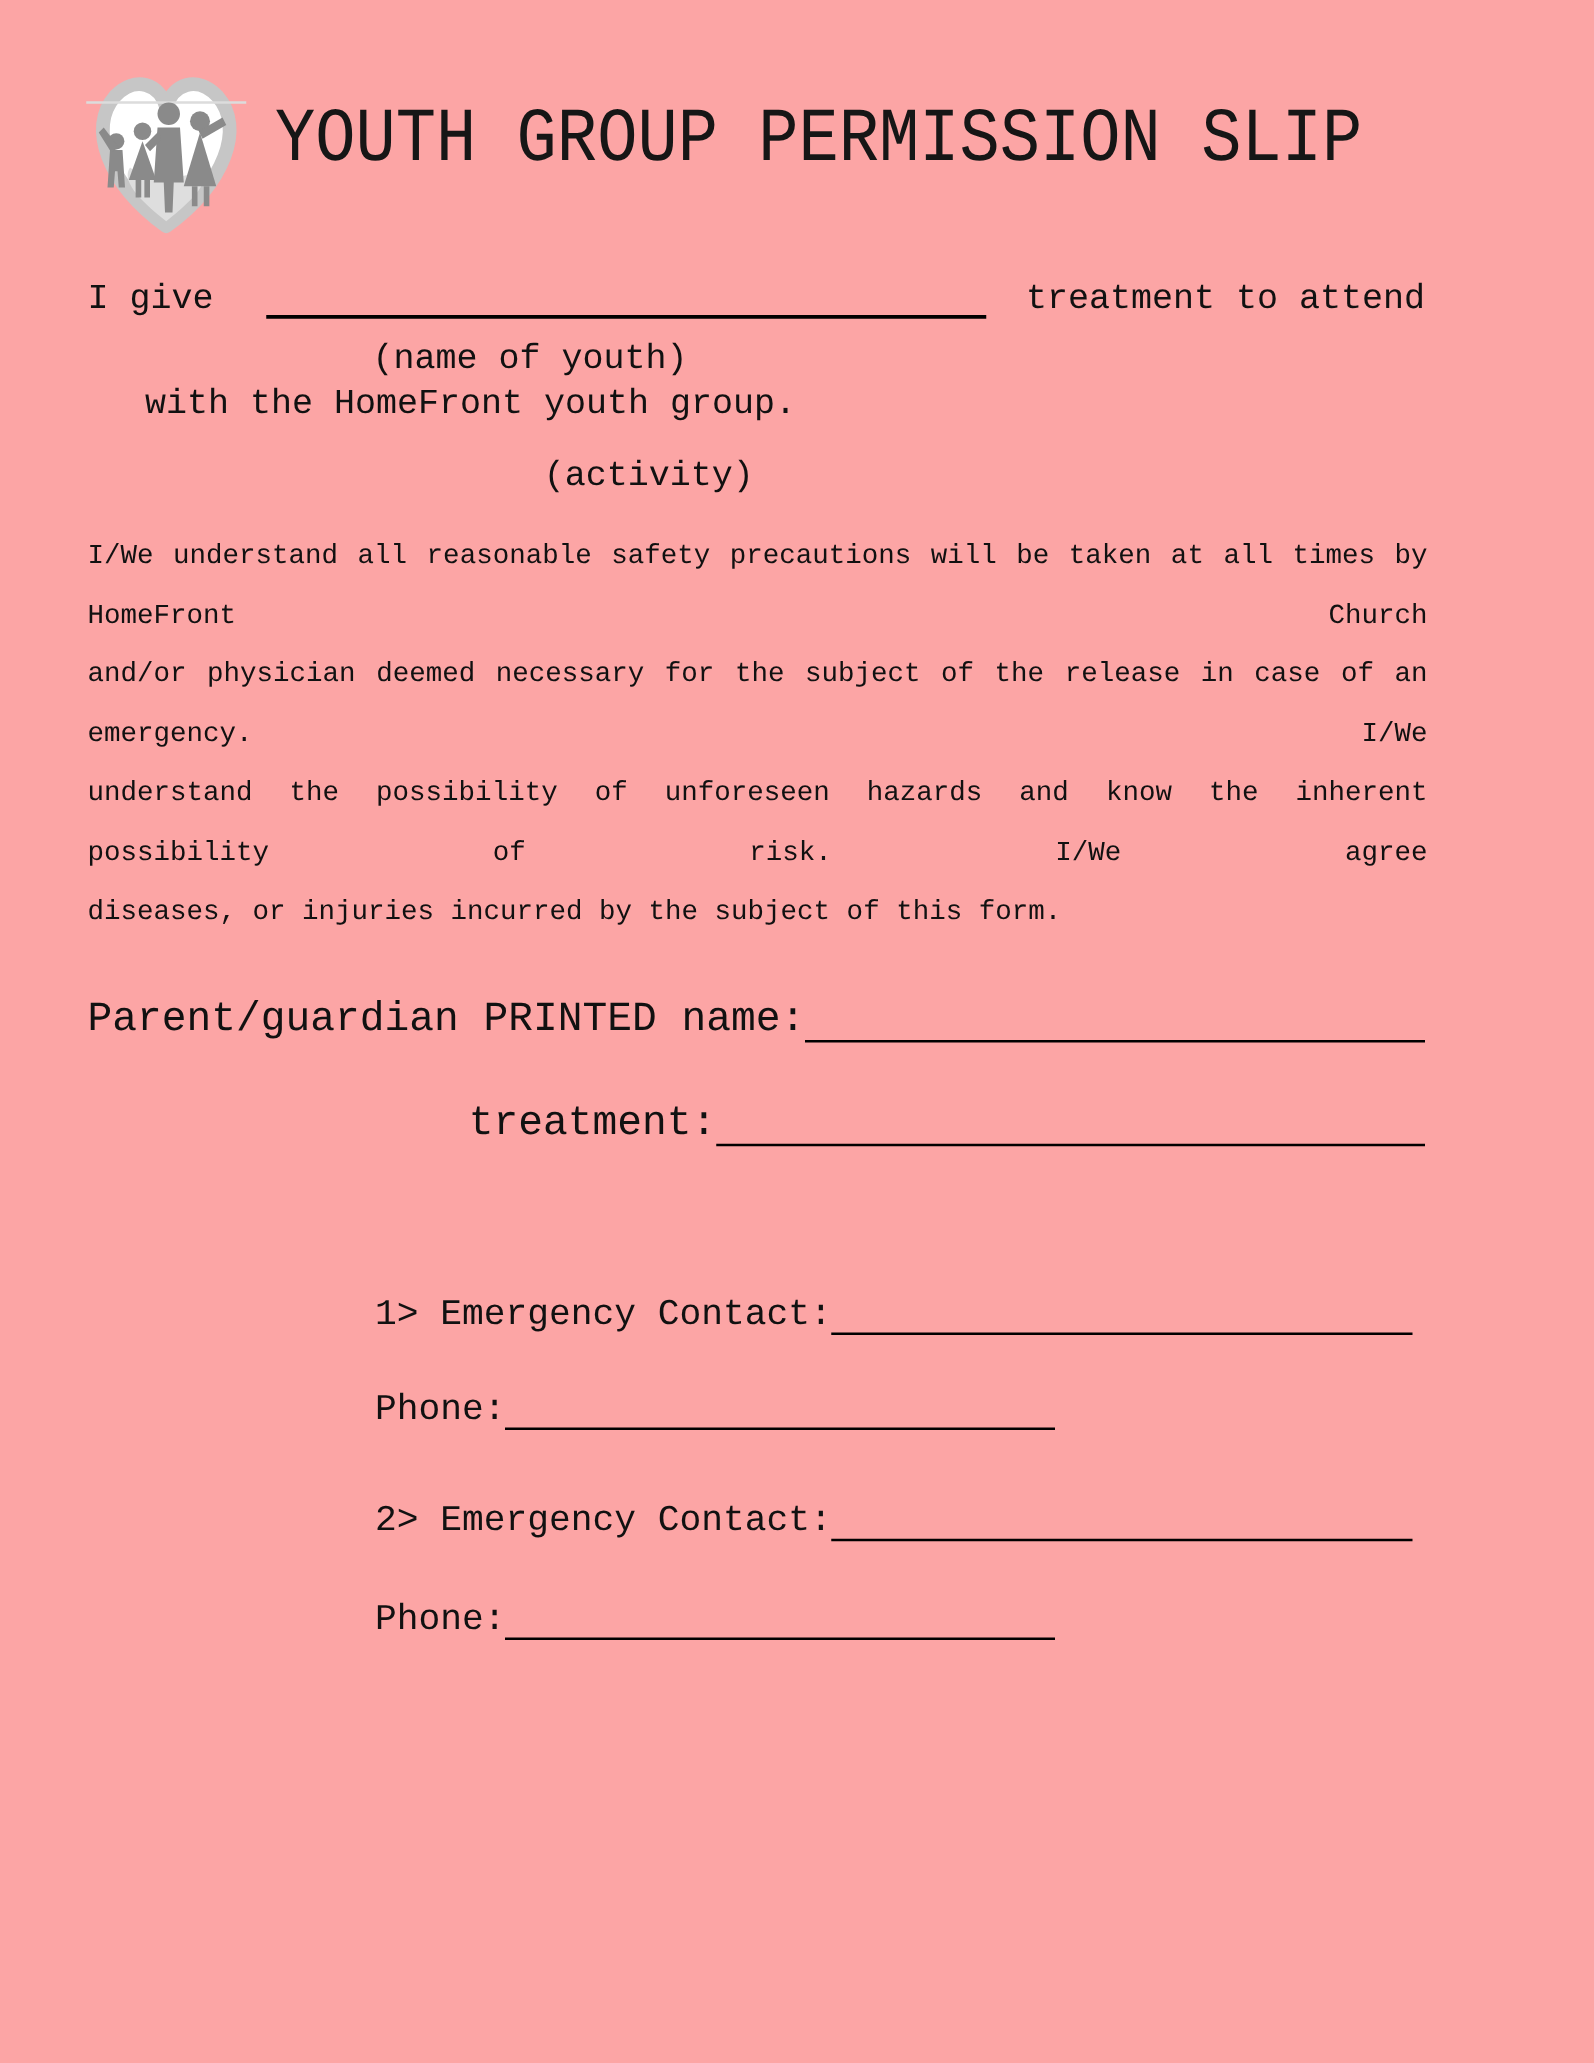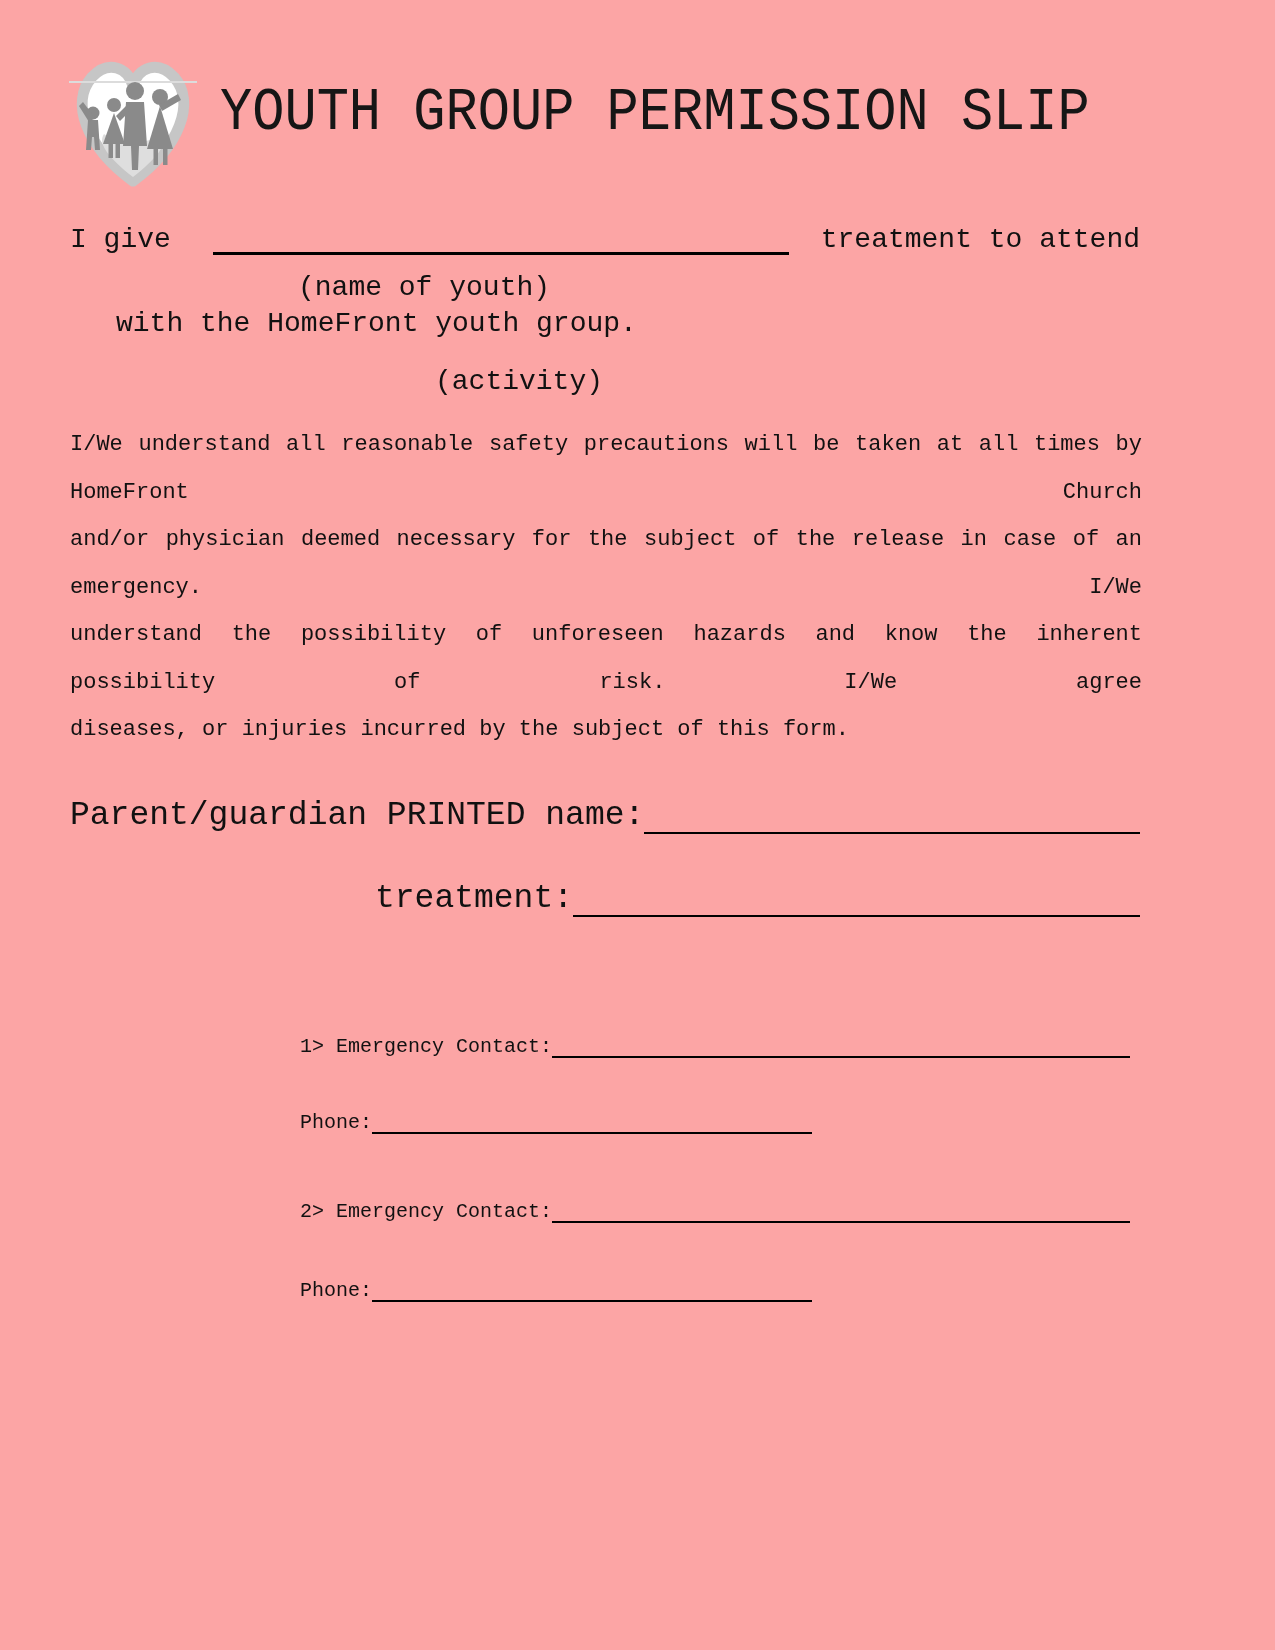--- a/index.html
+++ b/index.html
@@ -46,21 +46,21 @@
   .pline.last { text-align: left; text-align-last: auto; }
 
   
   .sigrow { display: flex; width: 1070px; left: 70px; font-size: 33px; }
   .sigrow .blank { border-bottom: 2.5px solid #000; flex: 1 1 auto; }
   .row-printed   { top: 797px; }
   .row-signature { top: 880px; }
   .row-signature .label { margin-left: 305px; }
 
   
-  .ecrow { display: flex; width: 1070px; left: 70px; font-size: 20px; }
+  .ecrow { display: flex; width: 1070px; left: 70px; font-size: 29px; }
   .ecrow .label { margin-left: 230px; }
   .ecrow .blank { border-bottom: 2.5px solid #000; flex: 1 1 auto; margin-right: 10px; }
   .ecrow .blank.phone { flex: 0 0 440px; }
   .row-ec1    { top: 1035px; }
   .row-phone1 { top: 1111px; }
   .row-ec2    { top: 1200px; }
   .row-phone2 { top: 1279px; }
 </style>
 </head>
 <body>

